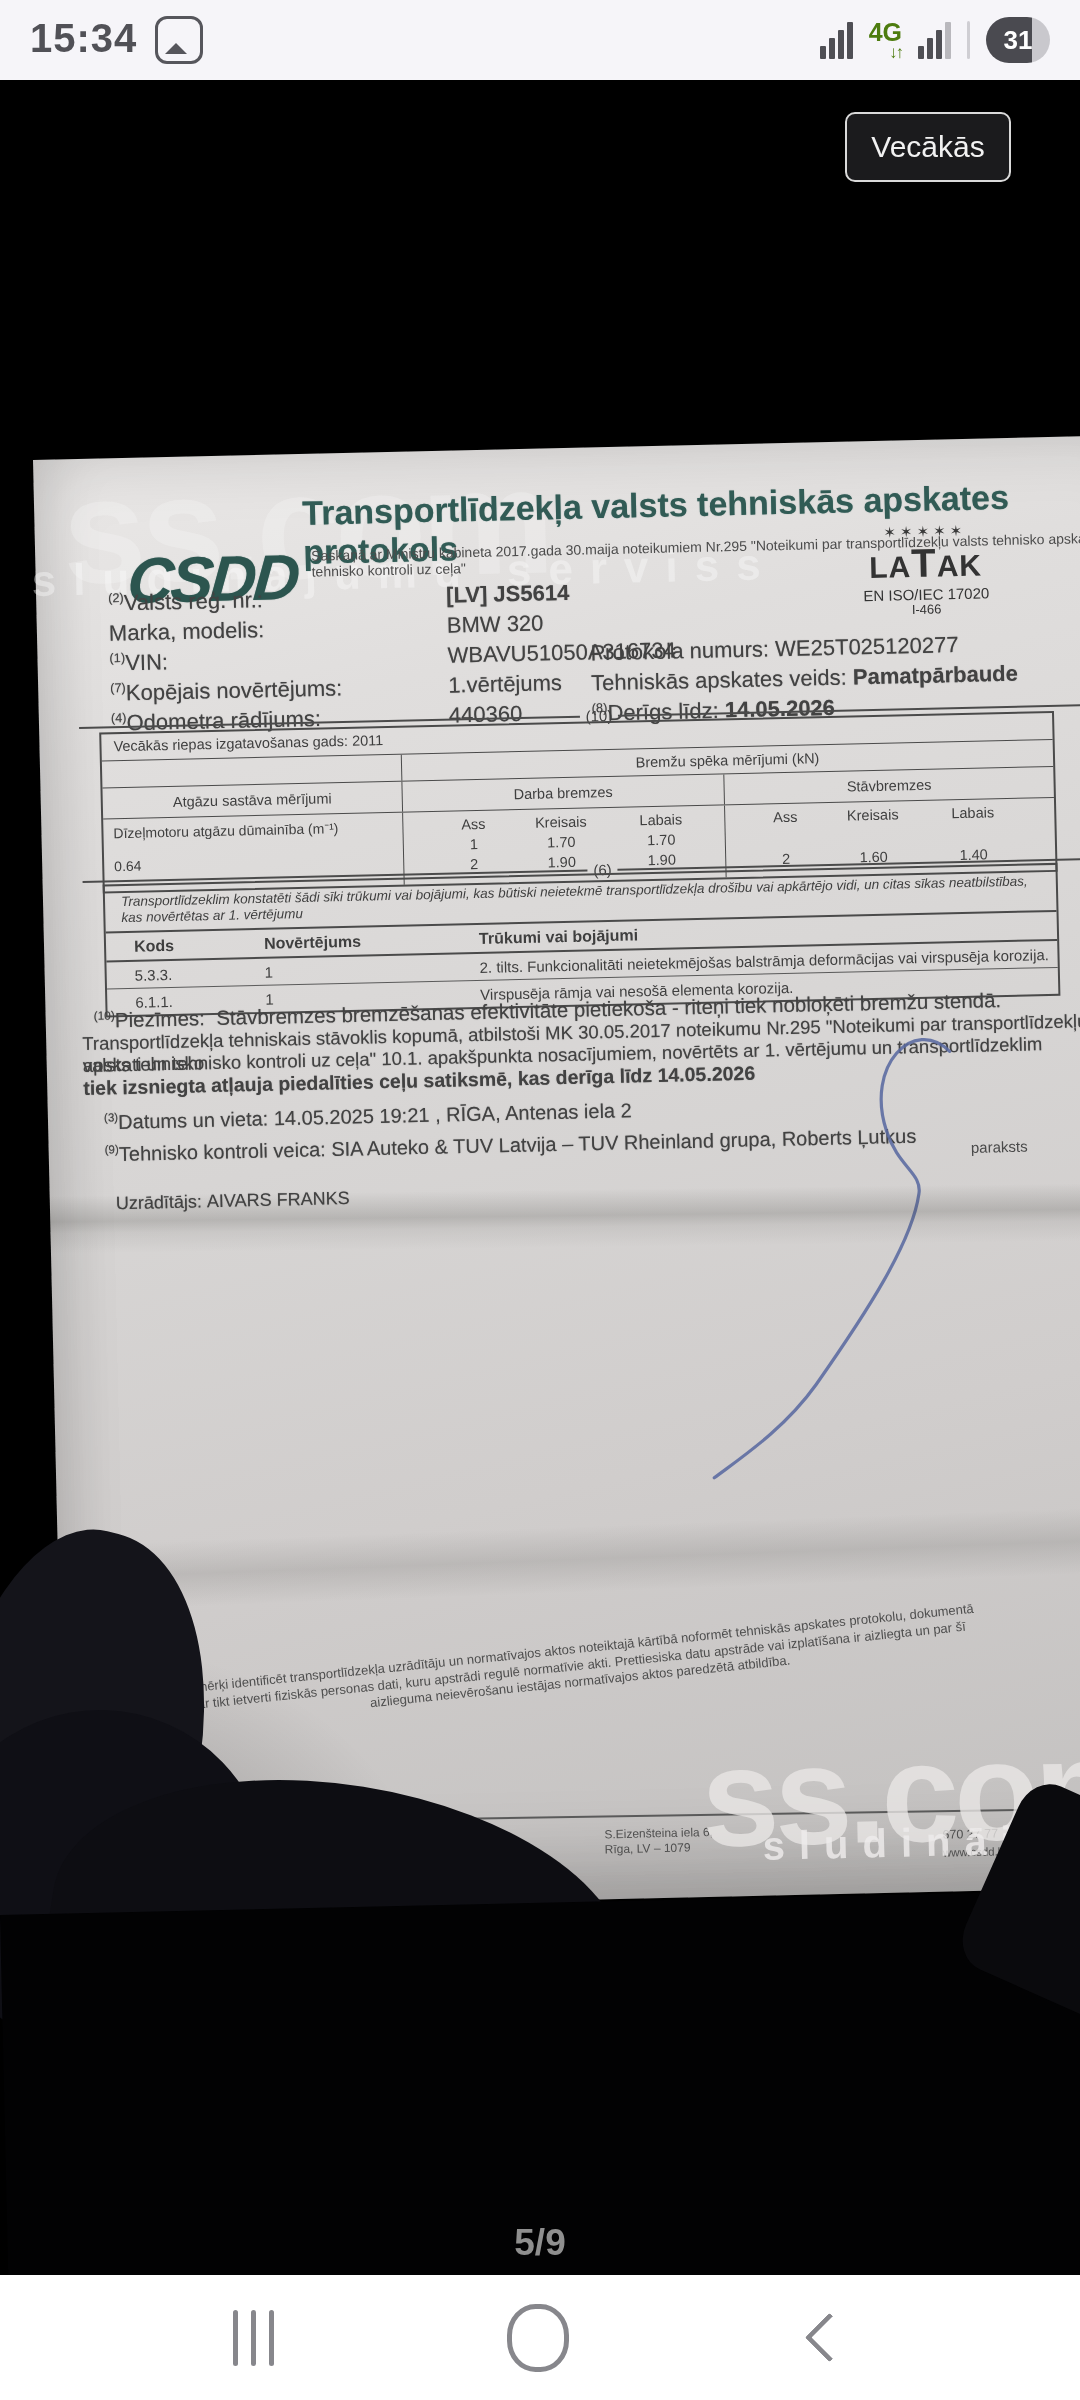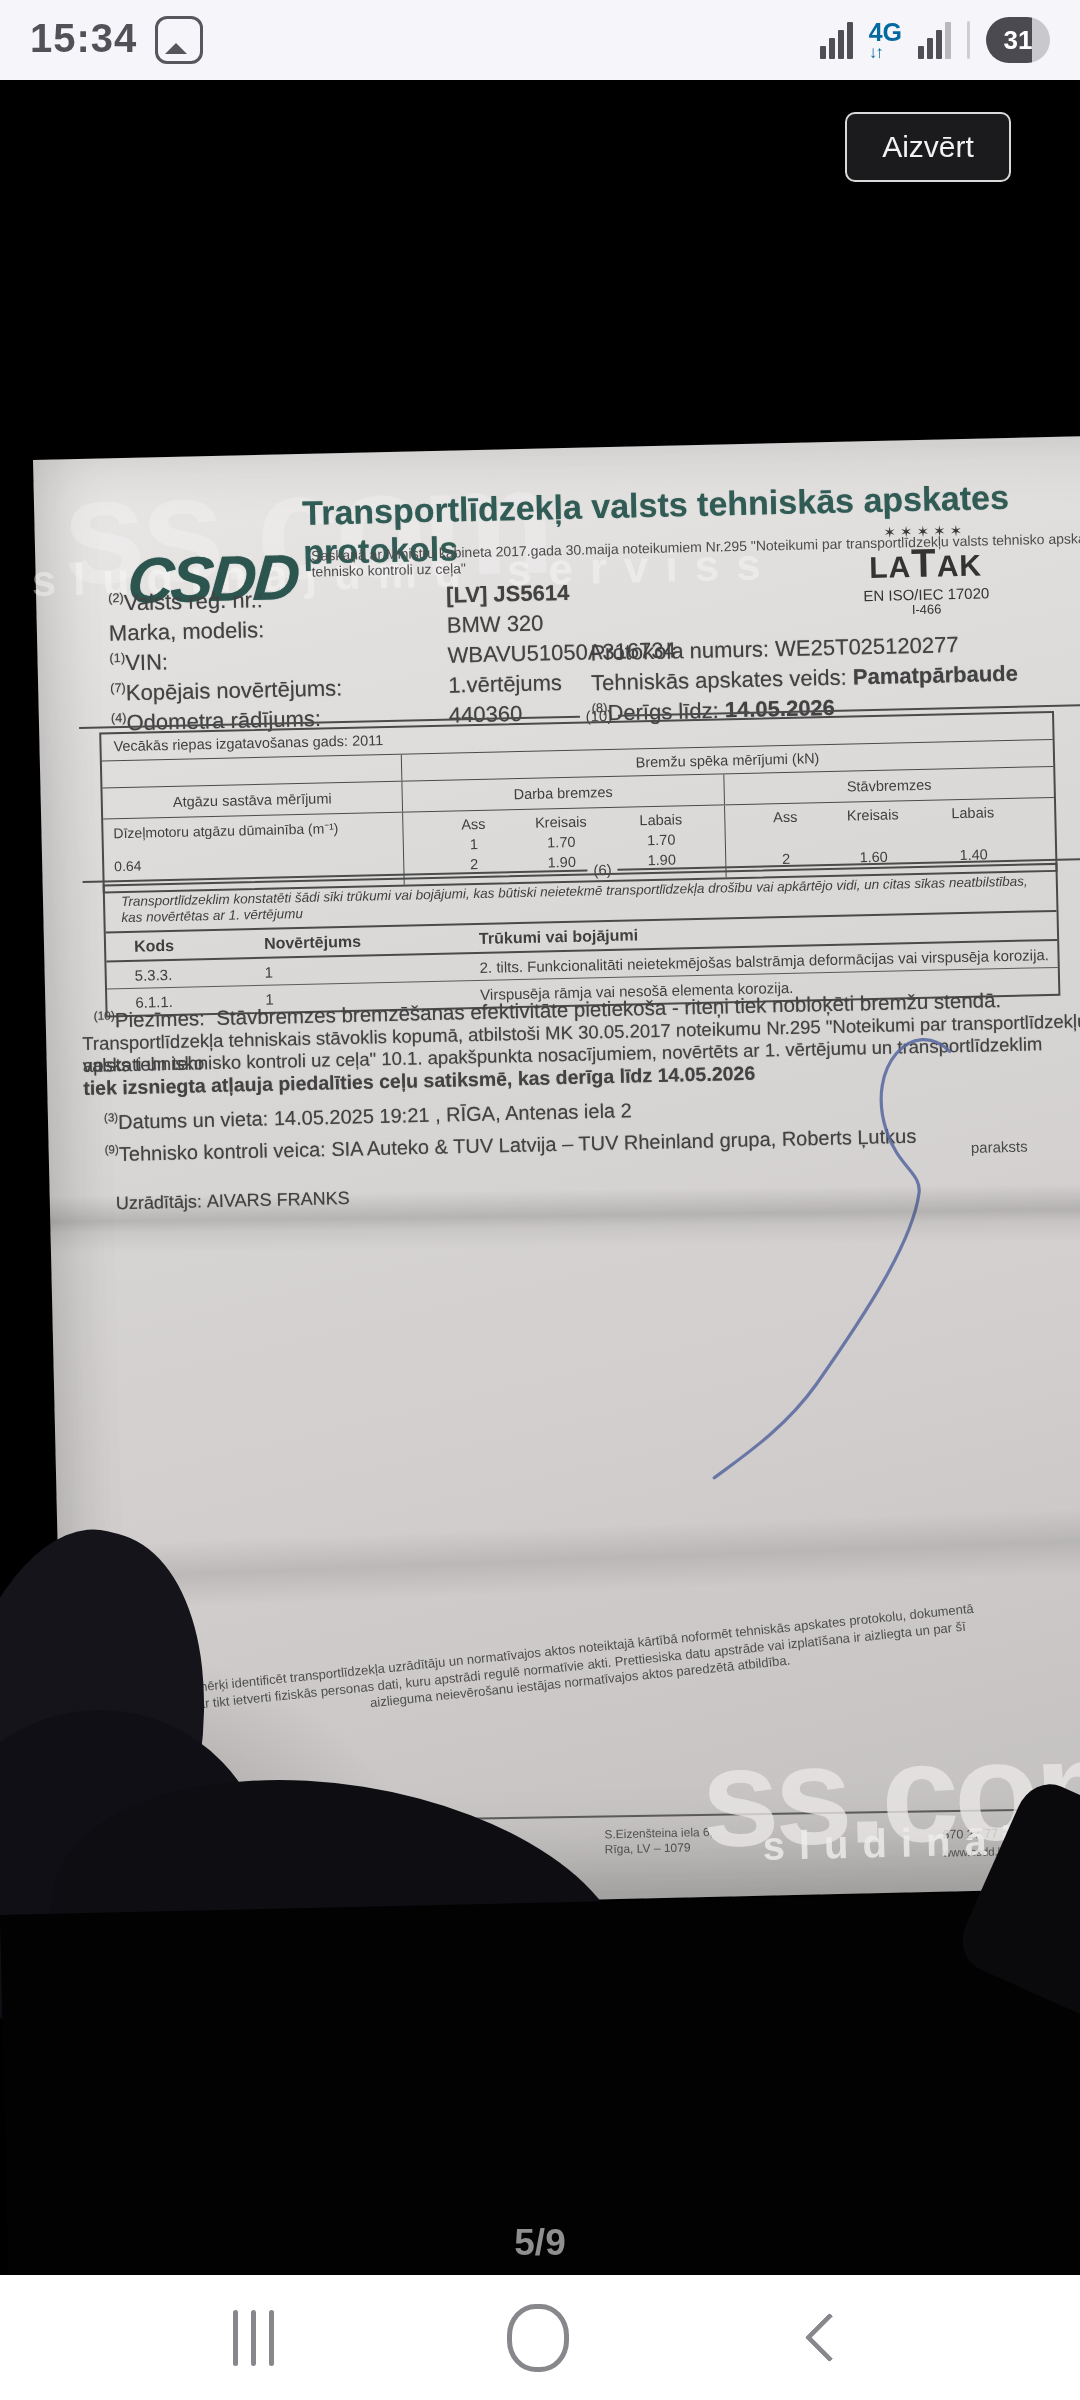--- a/index.html
+++ b/index.html
@@ -12,21 +12,21 @@
   .sb-time{font-size:40px;font-weight:bold;color:#515157;letter-spacing:1px;}
   .shot-icon{width:42px;height:42px;border:3.5px solid #56565c;border-radius:12px;position:relative;}
   .shot-icon::after{content:"";position:absolute;left:7px;bottom:7px;border-left:11px solid transparent;
                     border-right:11px solid transparent;border-bottom:11px solid #56565c;}
   .sb-right{display:flex;align-items:center;gap:16px;}
   .bars{display:flex;align-items:flex-end;gap:3px;}
   .bars i{display:block;width:6px;background:#4f4f55;border-radius:1px;}
   .bars i:nth-child(1){height:13px}.bars i:nth-child(2){height:21px}
   .bars i:nth-child(3){height:29px}.bars i:nth-child(4){height:37px}
   .bars.dim i:nth-child(4){background:#b9b8bd;}
-  .netbadge{display:flex;flex-direction:column;align-items:flex-start;line-height:1;color:#0369a1;}
+  .netbadge{display:flex;flex-direction:column;align-items:flex-end;line-height:1;color:#4d7c0f;}
   .netbadge .nb-t{font-size:25px;font-weight:bold;}
   .netbadge .nb-a{font-size:17px;margin-top:-1px;letter-spacing:-2px;}
   .sb-div{width:3px;height:38px;background:#cfced3;border-radius:2px;}
   .battery{width:64px;height:46px;border-radius:23px;overflow:hidden;display:flex;align-items:center;justify-content:center;
            background:linear-gradient(90deg,#4a4a50 0 72%,#c9c8cd 72%);}
   .battery span{color:#fff;font-size:26px;font-weight:bold;}
   
   .photo-area{position:absolute;top:80px;left:0;width:1080px;height:2195px;background:#000;overflow:hidden;}
   .close-btn{position:absolute;left:845px;top:32px;width:162px;height:66px;background:#1b1b1d;
              border:2.5px solid #dadada;border-radius:10px;color:#f2f2f2;font-size:30px;
@@ -351,21 +351,21 @@
 
     <div class="strap"></div>
     <div class="bag1"></div>
     <div class="bag2"></div>
     <div class="zipper"></div>
     <div class="fabric1"></div>
     <div class="sliver"></div>
     <div class="below-black"></div>
     <div class="corner-r"></div>
 
-    <div class="close-btn">Aizvērt</div>
+    <div class="close-btn">Vecākās</div>
     <div class="page-ind">5/9</div>
   </div>
 
   <div class="nav-bar">
     <div class="nav-recents">
         <i></i>
         <i></i>
         <i></i>
       </div>
     <div class="nav-home"></div>

